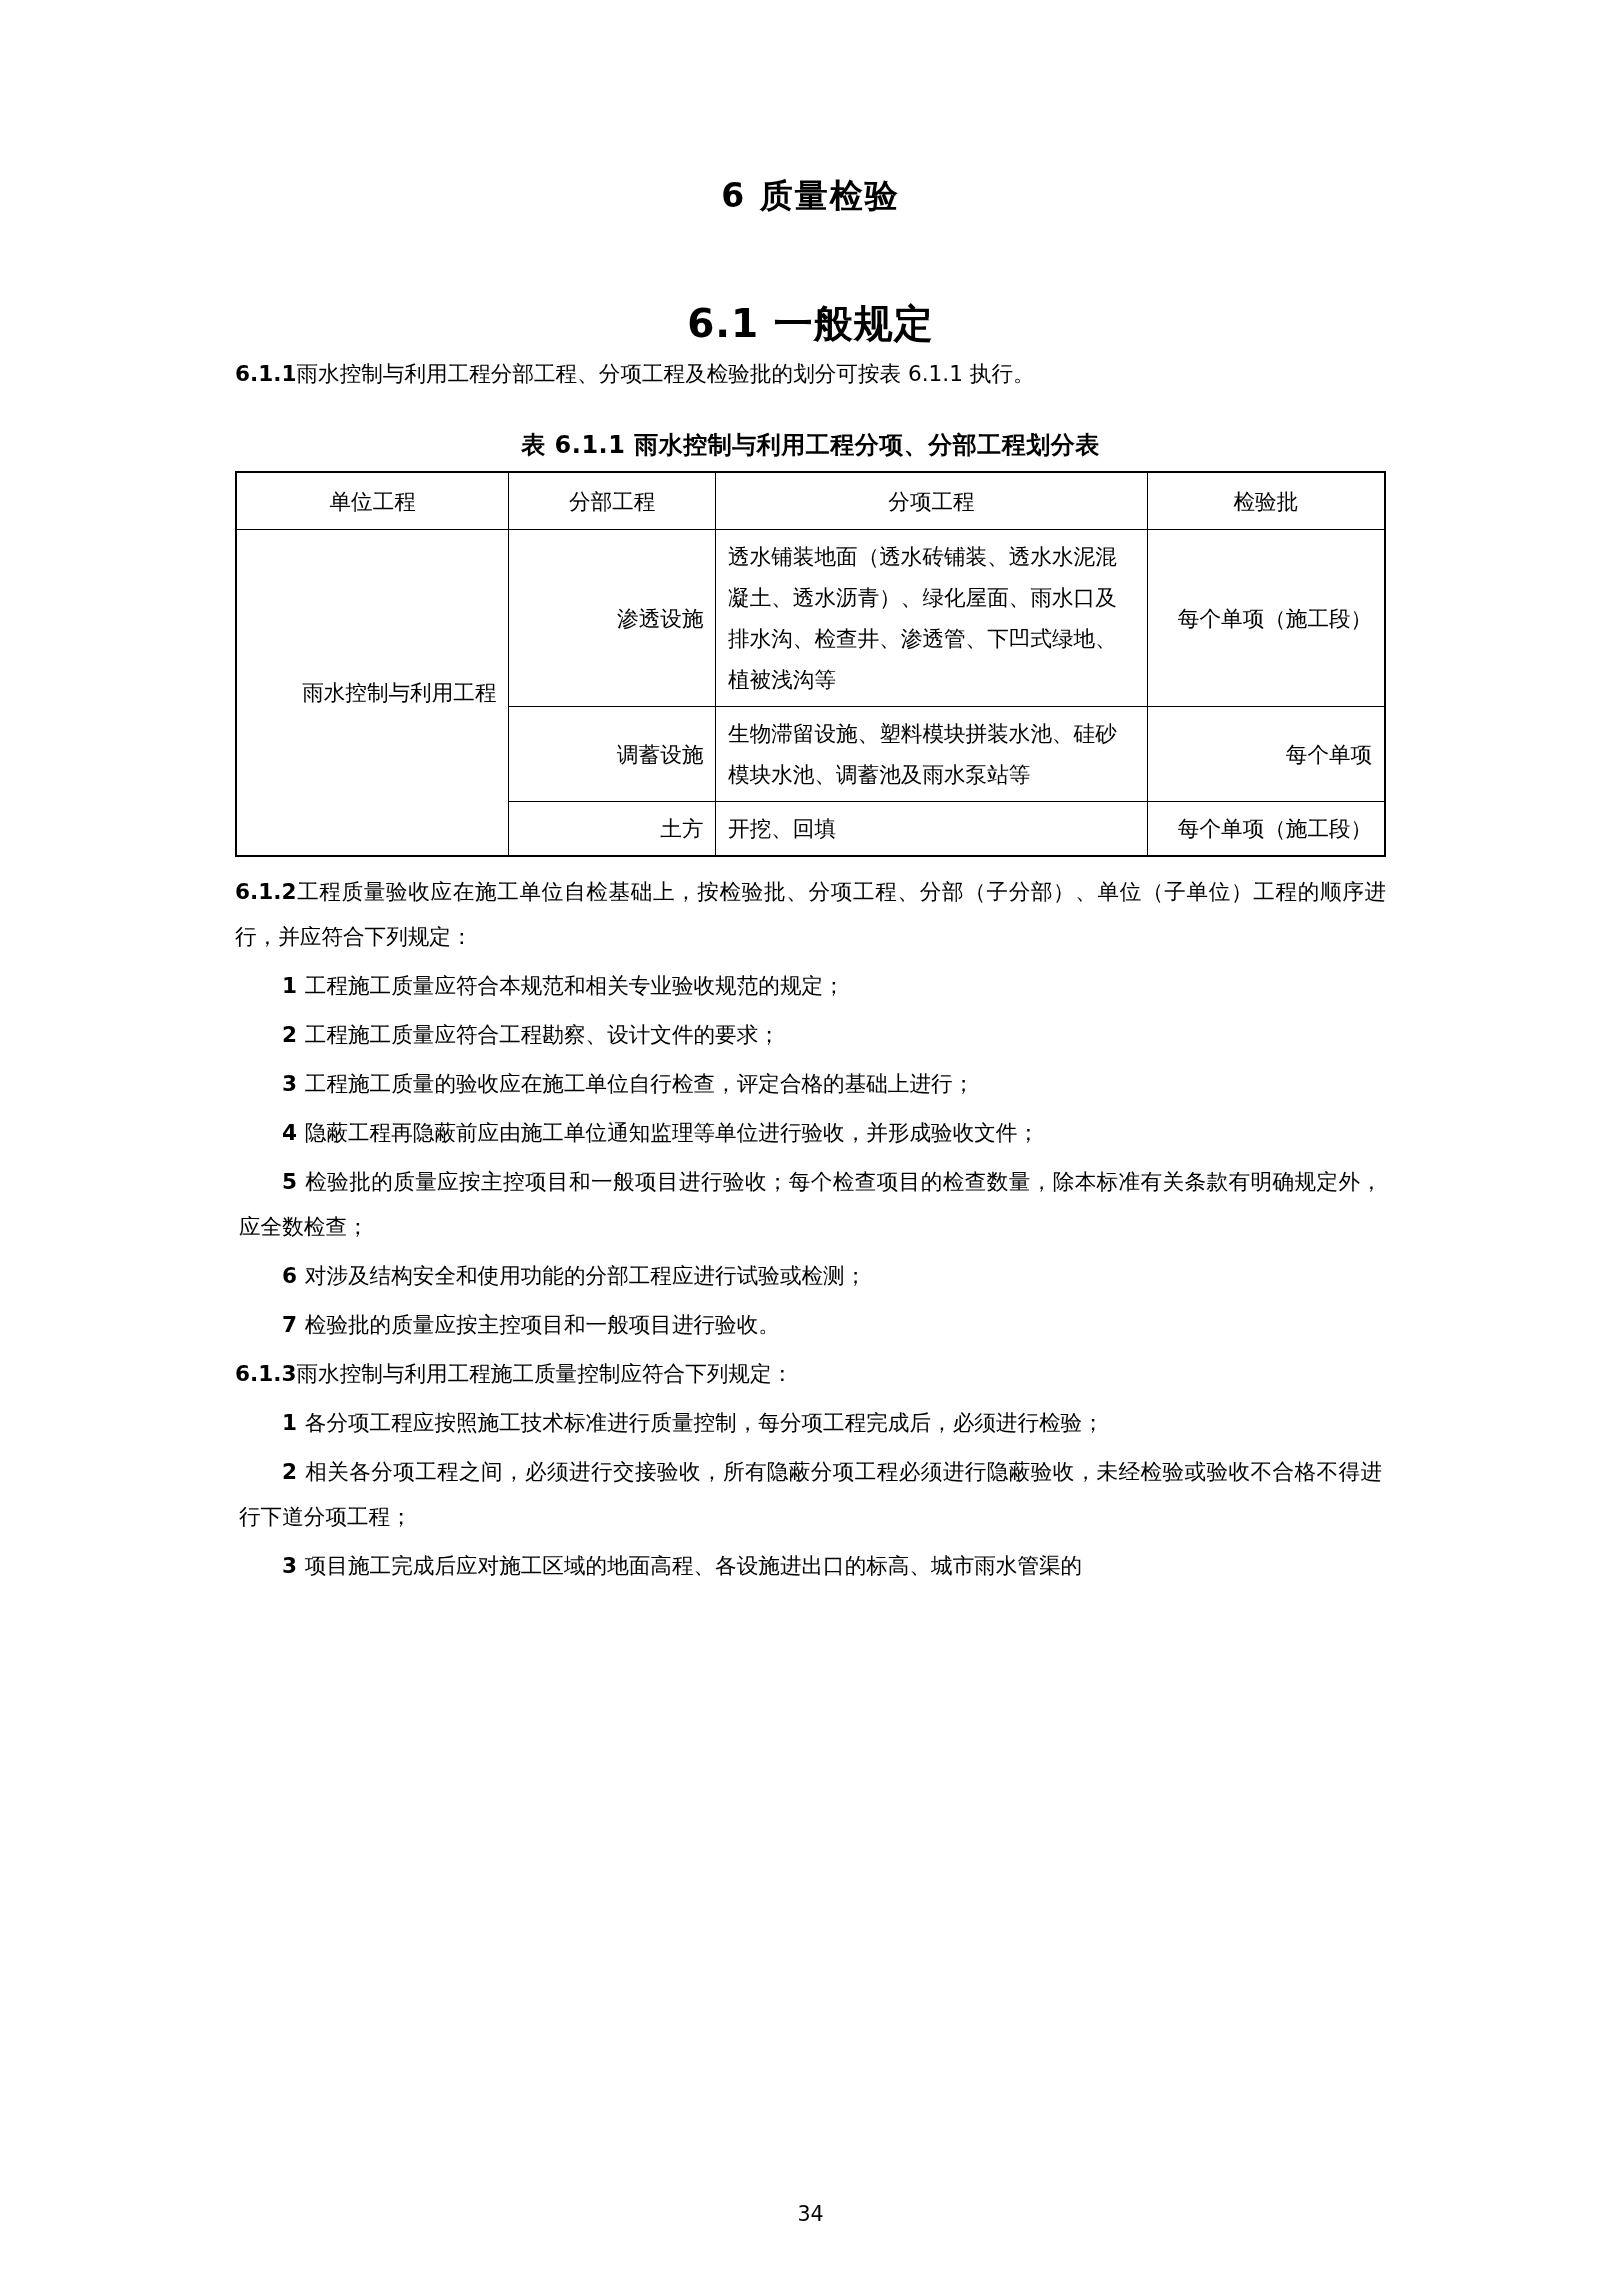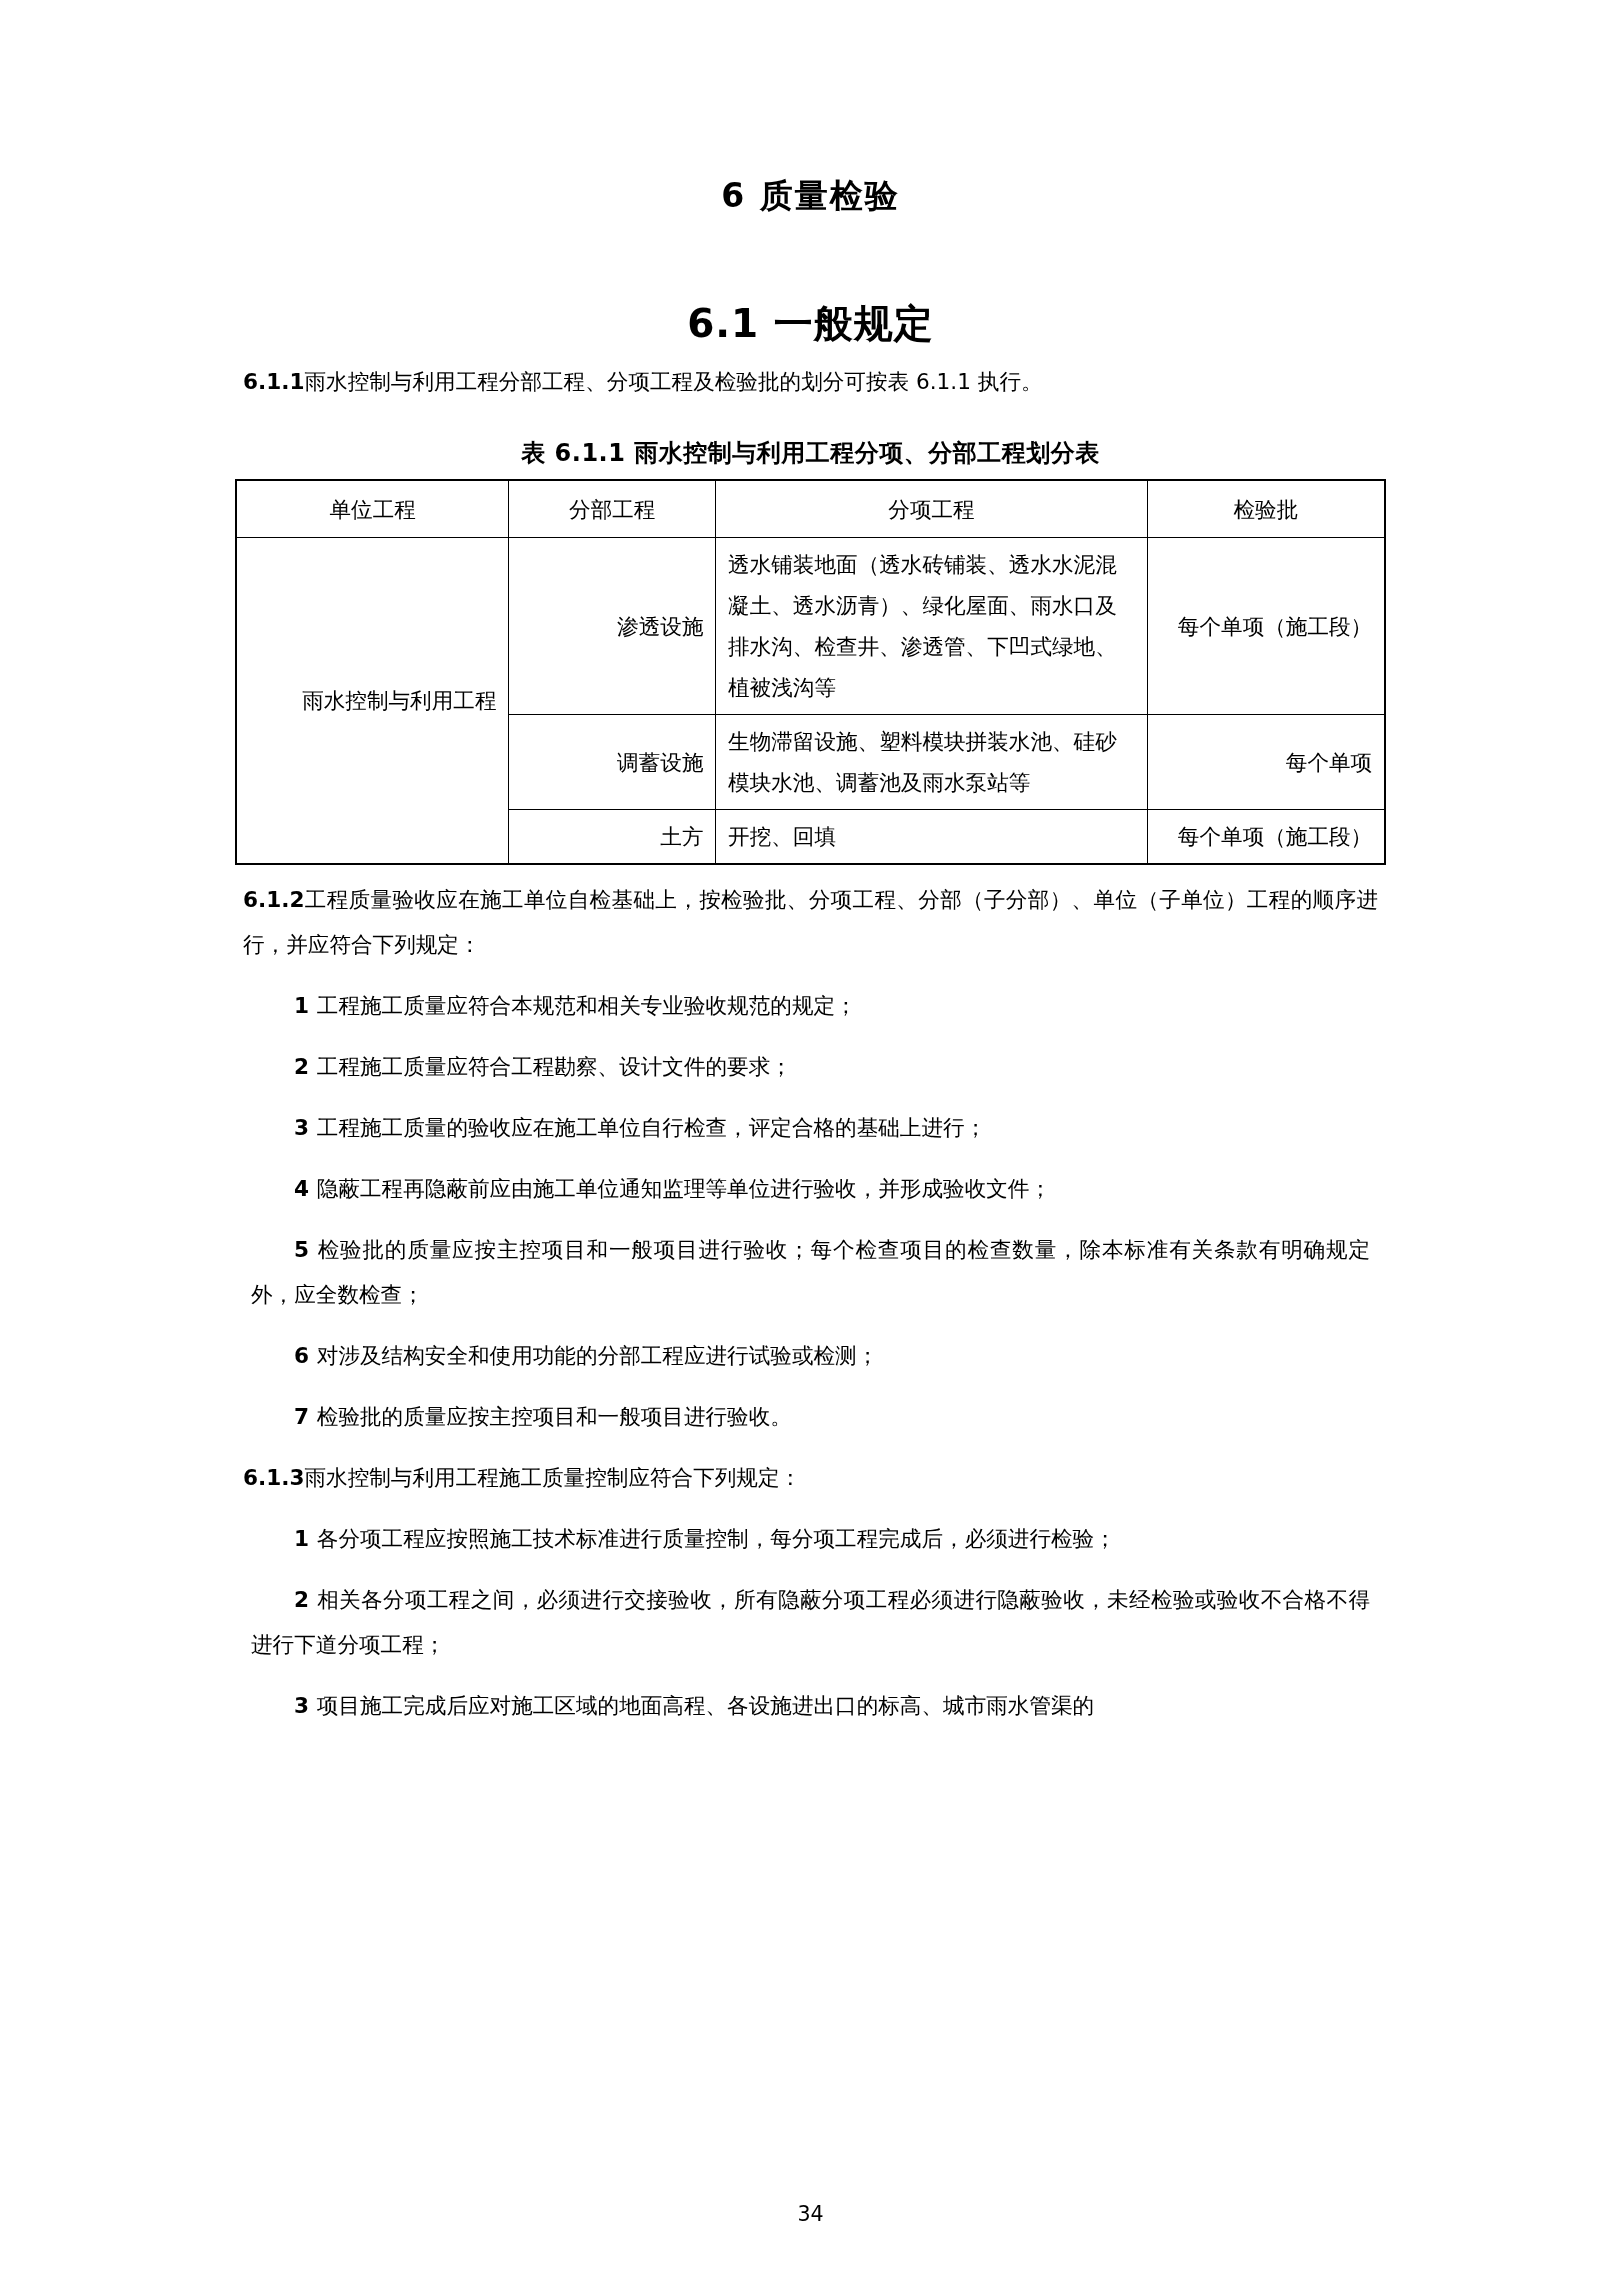--- a/index.html
+++ b/index.html
@@ -32,34 +32,34 @@
   h2.section-title {
     font-size: 39px;
     font-weight: bold;
     text-align: center;
     margin: 78px 0 0 0;
     letter-spacing: 1px;
   }
   p.body-text {
     font-size: 21.6px;
     line-height: 45px;
-    margin: 8px;
+    margin: 0;
     text-align: justify;
     text-justify: inter-ideograph;
   }
   .clause-first {
     margin-top: 57px;
   }
   .clause-num {
     font-weight: bold;
   }
   .list-item {
     font-size: 21.6px;
     line-height: 45px;
-    margin: 16px;
+    margin: 4px;
     text-indent: 43px;
     text-align: justify;
   }
   .list-item .num {
     font-weight: bold;
     margin-right: 7.8px;
   }
   .table-caption {
     font-size: 24px;
     font-weight: bold;

